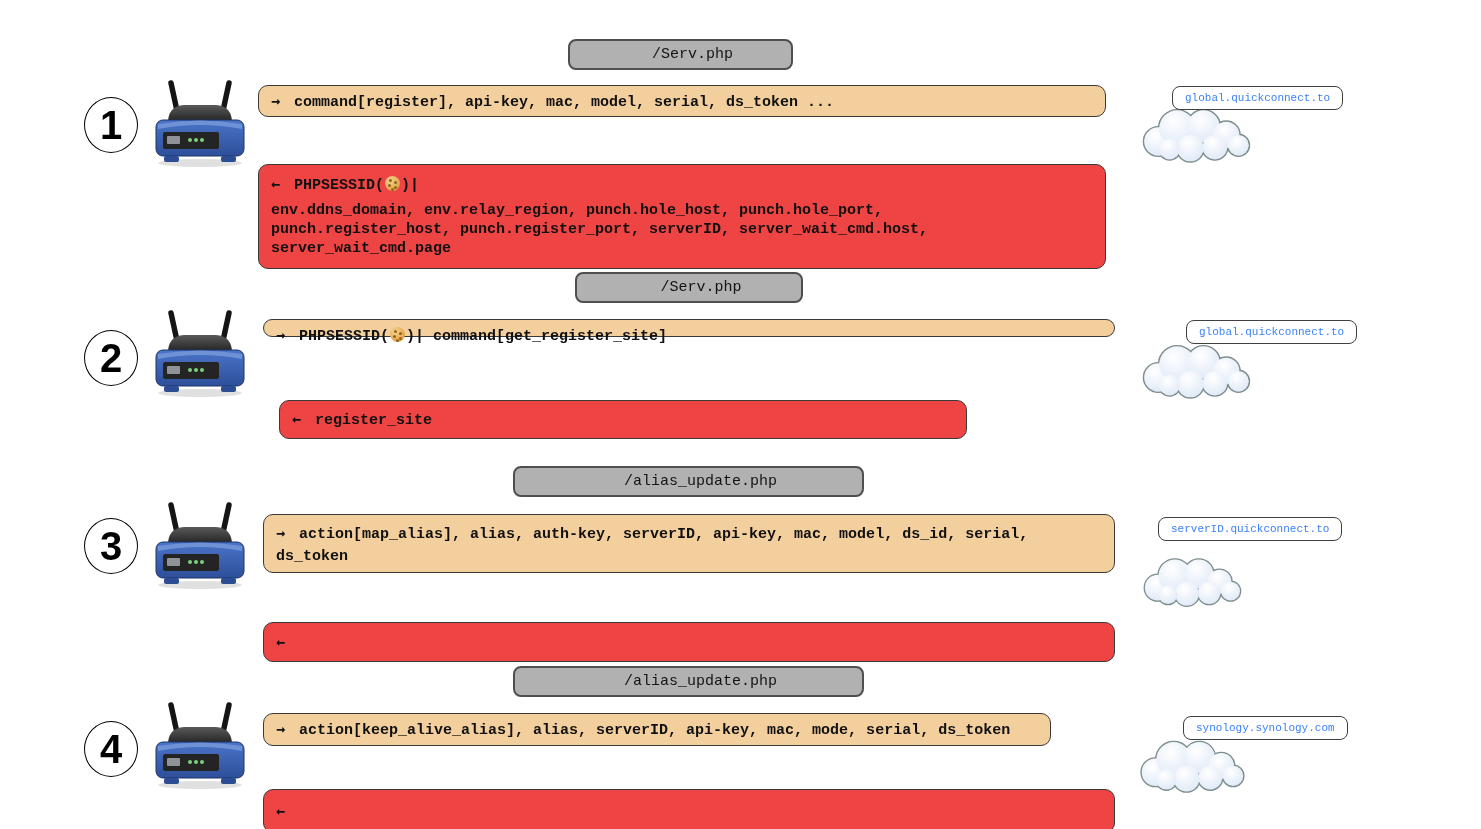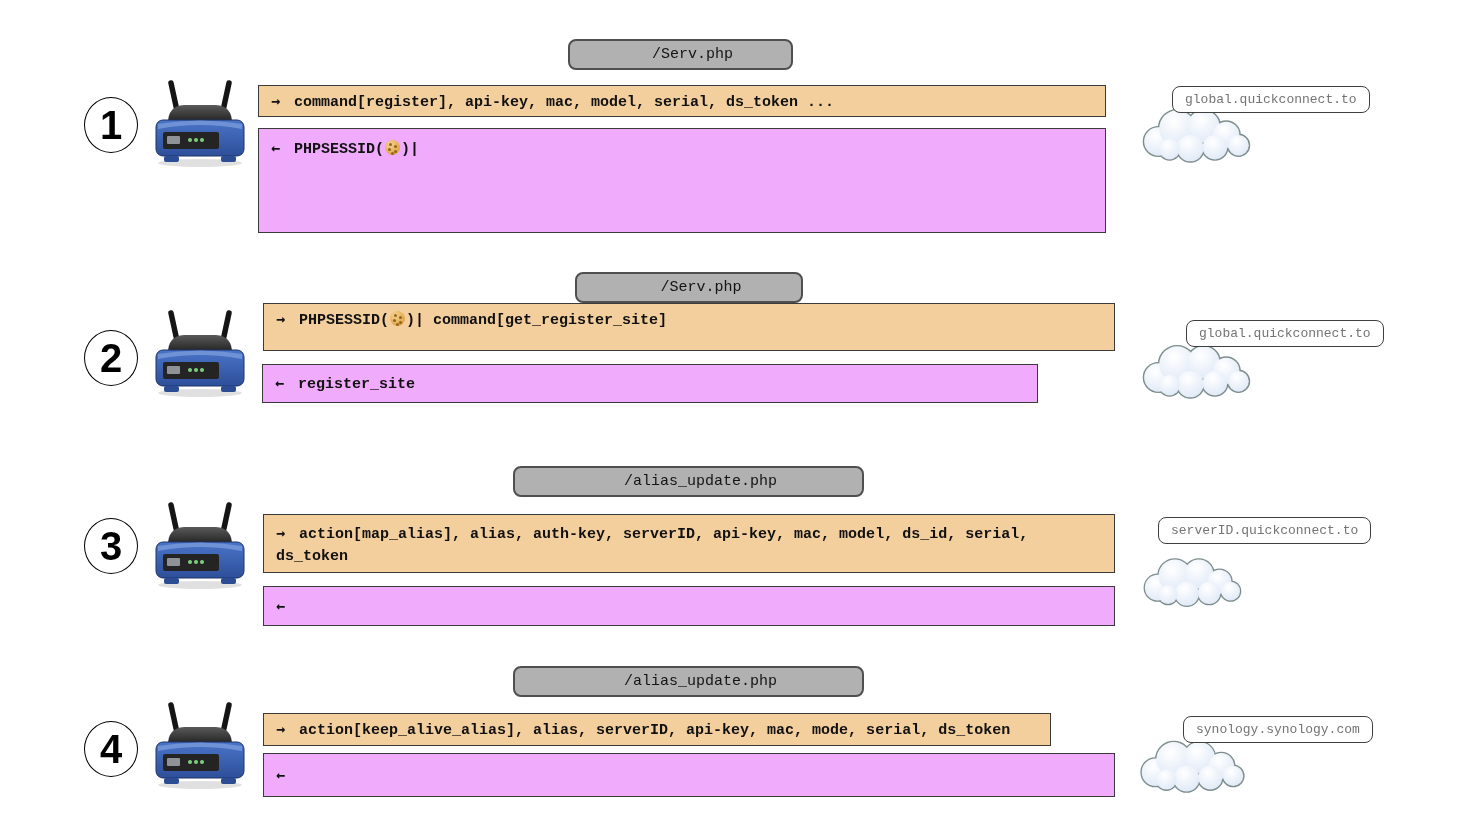--- a/index.html
+++ b/index.html
@@ -19,25 +19,25 @@
   .cloud-svg  { position:absolute; width:140px; height:66px; }
 
   .endpoint {
     position:absolute; box-sizing:border-box; height:31px;
     background:#b1b1b1; border:2px solid #4f4f4f; border-radius:8px;
     display:flex; align-items:center; justify-content:center;
     font-size:15px; color:#141414; white-space:nowrap;padding-left:24px;
   }
   .msg {
     position:absolute; box-sizing:border-box;
-    border:1.6px solid #3a3a3a; border-radius:0;
+    border:1.6px solid #3a3a3a; border-radius:10px;
     padding:5px 12px; font-weight:bold; font-size:15px; line-height:20px; color:#111;
   }
   .request  { background:#f4cf9e; }
-  .response { background:#f0abfc; }
+  .response { background:#ef4444;margin-top:36px; }
   .arrow { font-family:"DejaVu Sans Mono",monospace; font-weight:bold; margin-right:14px; }
   .txt { white-space:pre-wrap; }
   .two-line { line-height:22px; padding-top:7px; }
   .resp-head { line-height:22px; }
   .resp-body { white-space:pre-wrap; line-height:19px; margin-top:4px; }
   .pt8  { padding-top:8px; }
   .pt9  { padding-top:9px; }
   .pt11 { padding-top:11px; }
 
   .cookie {
@@ -45,21 +45,21 @@
     background:radial-gradient(circle at 35% 30%, #f4d28e, #e4aa4f 65%, #c78c34);
     position:relative; vertical-align:-2px; margin:0 1px;
   }
   .cookie::before {
     content:""; position:absolute; width:3px; height:3px; border-radius:50%;
     background:#95651f; top:3px; left:4px;
     box-shadow:5px 2px 0 #95651f, -1px 5px 0 #95651f, 5px 7px 0 #95651f, 2px 9px 0 #95651f;
   }
   .cloud-label {
     position:absolute; background:#ffffff; border:1.6px solid #3f3f3f; border-radius:8px;
-    padding:5px 12px; font-size:13px; color:#737373; white-space:nowrap;
+    padding:5px 12px; font-size:11px; color:#3b82f6; white-space:nowrap;
   }
 </style>
 </head>
 <body>
 
 <svg width="0" height="0" style="position:absolute">
   <defs>
     <linearGradient id="topGrad" x1="0" y1="0" x2="0" y2="1">
       <stop offset="0" stop-color="#5a5a5a"></stop>
         <stop offset="1" stop-color="#1e1e1e"></stop>
@@ -124,39 +124,42 @@
         <use href="#router-sym" width="104" height="92"></use>
       </svg>
     <div class="endpoint" style="left:568px;top:39px;width:225px">/Serv.php</div>
     <div class="msg request" style="left:258px;top:85px;width:848px;height:32px">
       <span class="arrow">→</span><span class="txt">command[register], api-key, mac, model, serial, ds_token ...</span>
     </div>
     <div class="msg response pt8" style="left:258px;top:128px;width:848px;height:105px">
       <div class="resp-head">
         <span class="arrow">←</span><span><span>PHPSESSID(</span><span class="cookie"></span><span>)|</span></span>
       </div>
+      <div class="resp-body">env.ddns_domain, env.relay_region, punch.hole_host, punch.hole_port,
+punch.register_host, punch.register_port, serverID, server_wait_cmd.host,
+server_wait_cmd.page</div>
     </div>
     <svg class="cloud-svg" viewBox="0 0 140 70" style="left:1126px;top:100px">
         <use href="#cloud-sym" width="140" height="70"></use>
       </svg>
     <div class="cloud-label" style="left:1172px;top:86px">global.quickconnect.to</div>
   </div>
 
   <div class="step">
     <div class="num-circle" style="left:84px;top:330px">
       <span>2</span>
     </div>
     <svg class="router-svg" viewBox="0 0 104 92" style="left:148px;top:306px">
         <use href="#router-sym" width="104" height="92"></use>
       </svg>
     <div class="endpoint" style="left:575px;top:272px;width:228px">/Serv.php</div>
-    <div class="msg request" style="left:263px;top:303px;width:852px;height:48px">
+    <div class="msg request" style="left:263px;top:319px;width:852px;height:18px">
       <span class="arrow">→</span><span><span>PHPSESSID(</span><span class="cookie"></span><span>)| command[get_register_site]</span></span>
     </div>
-    <div class="msg response pt8" style="left:262px;top:364px;width:776px;height:39px">
+    <div class="msg response pt8" style="left:279px;top:364px;width:688px;height:39px">
       <span class="arrow">←</span><span class="txt">register_site</span>
     </div>
     <svg class="cloud-svg" viewBox="0 0 140 70" style="left:1126px;top:336px">
         <use href="#cloud-sym" width="140" height="70"></use>
       </svg>
     <div class="cloud-label" style="left:1186px;top:320px">global.quickconnect.to</div>
   </div>
 
   <div class="step">
     <div class="num-circle" style="left:84px;top:518px">

